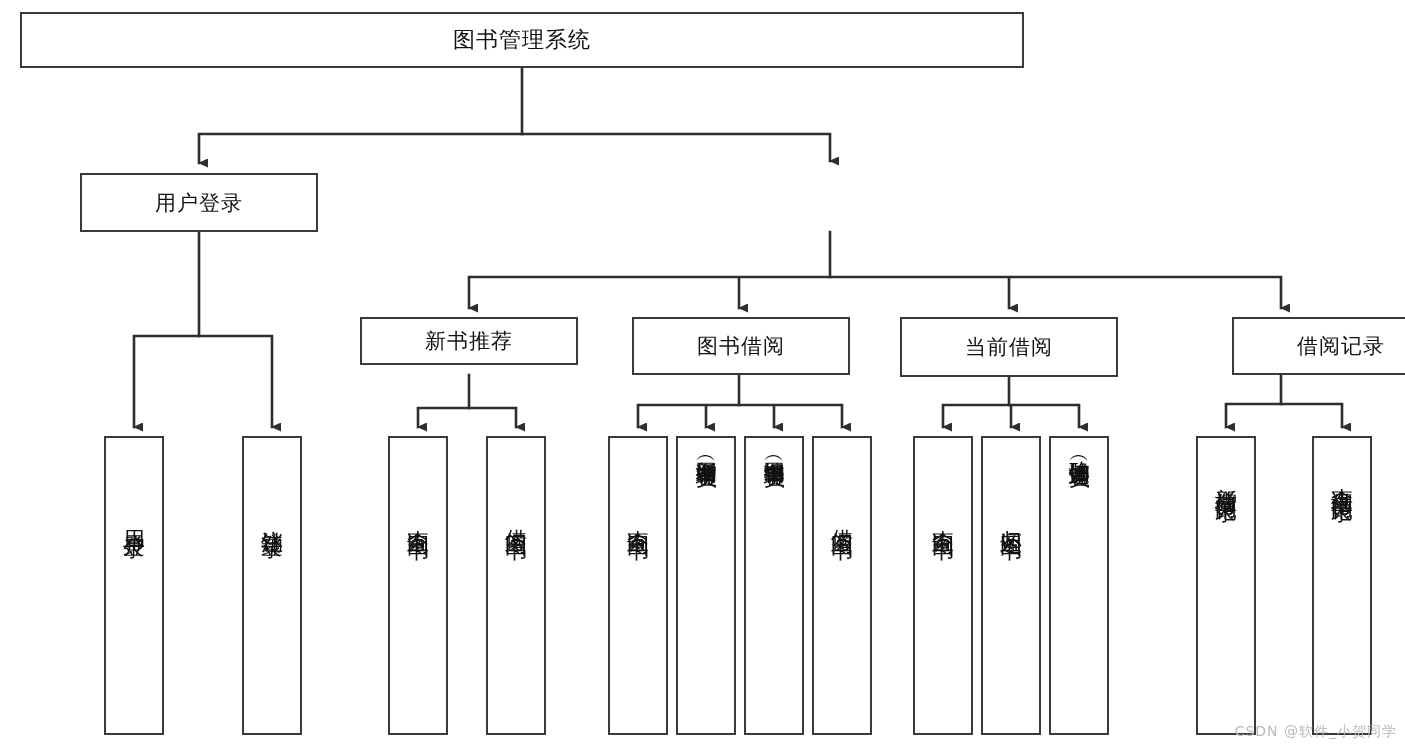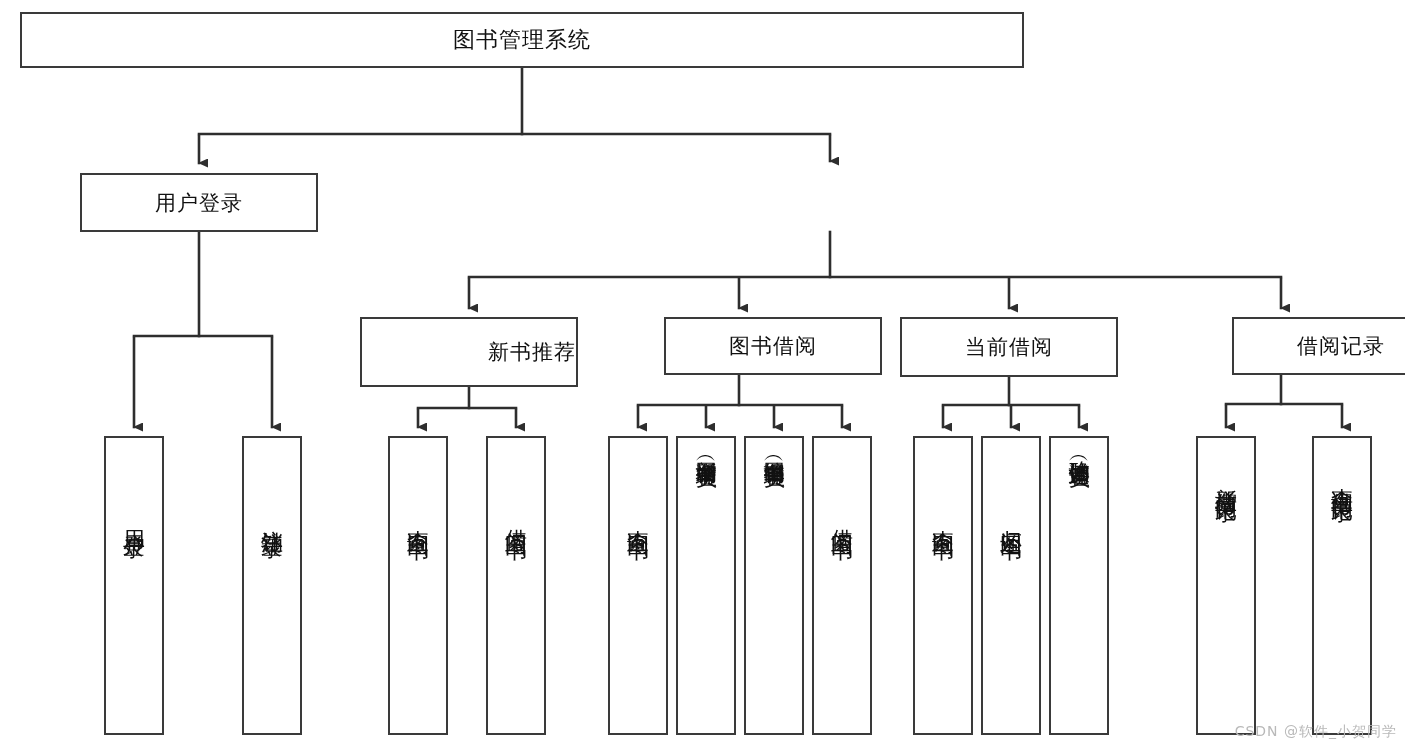--- a/index.html
+++ b/index.html
@@ -98,24 +98,24 @@
   </svg>
 
   <div class="node-box title-label" style="left:20px;top:12px;width:1004px;height:56px;">
     <span>图书管理系统</span>
   </div>
 
   <div class="node-box h-label" style="left:80px;top:173px;width:238px;height:59px;">
     <span>用户登录</span>
   </div>
 
-  <div class="node-box h-label" style="left:360px;top:317px;width:218px;height:70px;justify-content:flex-end;">
+  <div class="node-box h-label" style="left:360px;top:317px;width:218px;height:48px;">
     <span>新书推荐</span>
   </div>
-  <div class="node-box h-label" style="left:632px;top:317px;width:218px;height:58px;margin-left:32px;">
+  <div class="node-box h-label" style="left:632px;top:317px;width:218px;height:58px;">
     <span>图书借阅</span>
   </div>
   <div class="node-box h-label" style="left:900px;top:317px;width:218px;height:60px;">
     <span>当前借阅</span>
   </div>
   <div class="node-box h-label" style="left:1232px;top:317px;width:218px;height:58px;">
     <span>借阅记录</span>
   </div>
 
   <div class="leaf-box" style="left:104px;top:436px;width:60px;height:299px;">

